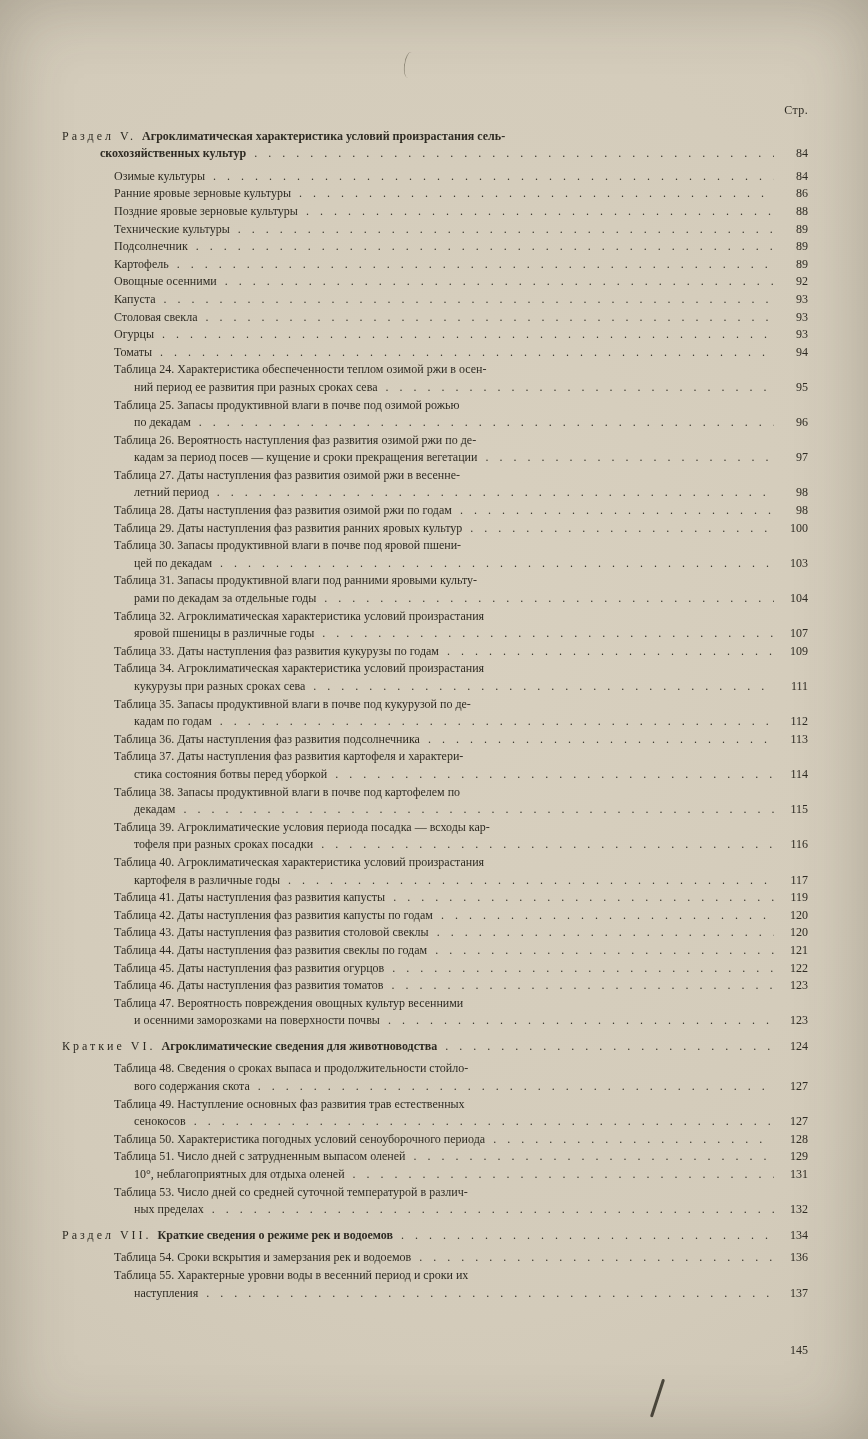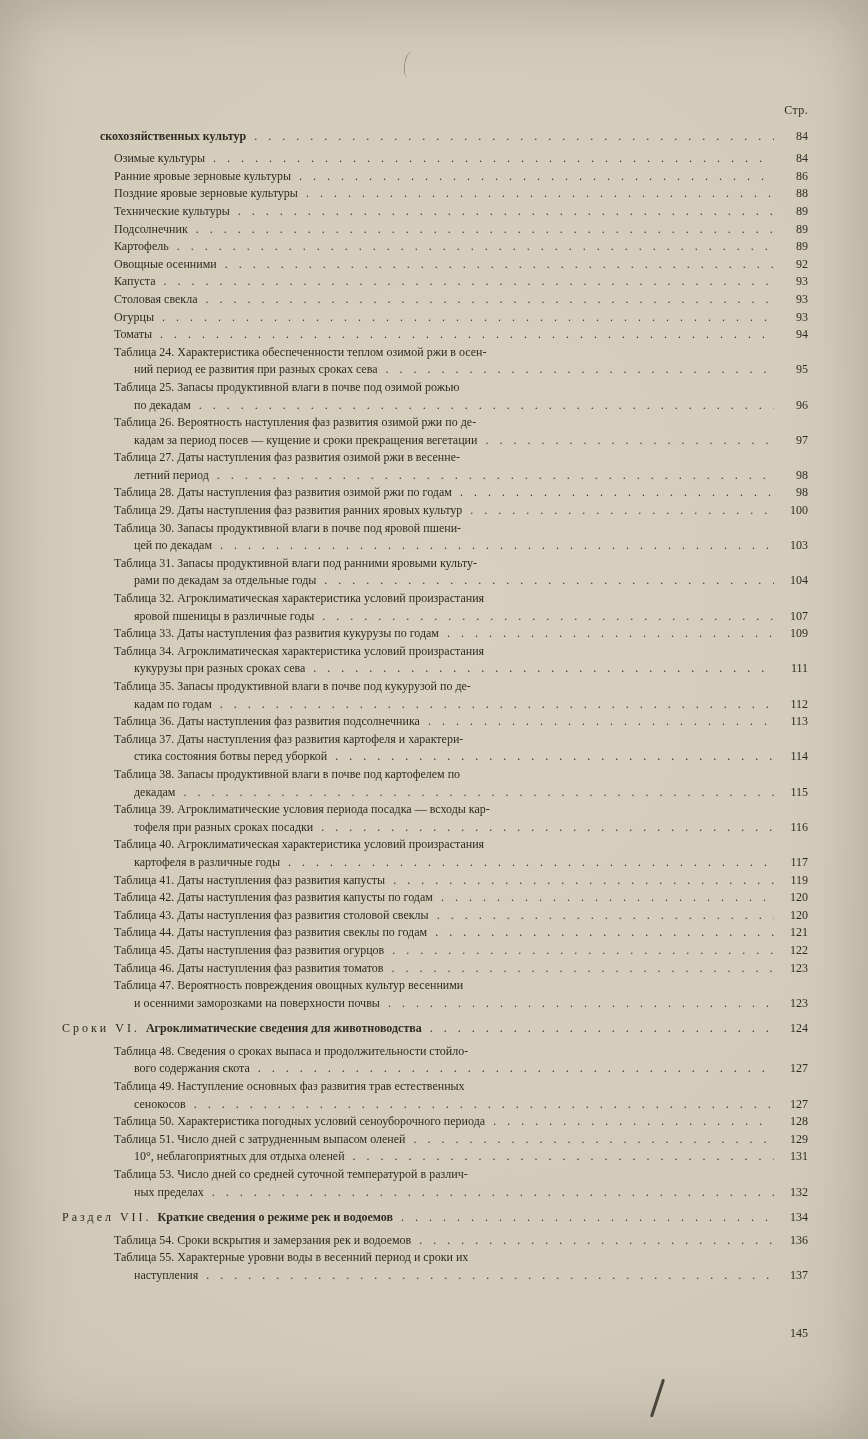--- a/index.html
+++ b/index.html
@@ -80,20 +80,21 @@
 </style>
 </head>
 <body>
 
 <div class="page">
   <div class="mark-curve"></div>
   <div class="content">
     <div class="hdr">Стр.</div>
     <div>
         <div class="toc-block section">
+          <div class="line first"><span class="txt"><span class="sec-label">Раздел V. </span><span class="sec-title">Агроклиматическая характеристика условий произрастания сель-</span></span></div>
           <div class="line cont last">
             <span class="txt"><span class="sec-title">скохозяйственных культур</span></span>
             <span class="dots"></span>
             <span class="pagenum">84</span>
           </div>
         </div>
         <div class="toc-block entry">
           <div class="line first last">
             <span class="txt">Озимые культуры</span>
             <span class="dots"></span>
@@ -347,21 +348,21 @@
         <div class="toc-block entry">
           <div class="line first"><span class="txt">Таблица 47. Вероятность повреждения овощных культур весенними</span></div>
           <div class="line cont last">
             <span class="txt">и осенними заморозками на поверхности почвы</span>
             <span class="dots"></span>
             <span class="pagenum">123</span>
           </div>
         </div>
         <div class="toc-block section">
           <div class="line first last">
-            <span class="txt"><span class="sec-label">Сроки VI. </span><span class="sec-title">Агроклиматические сведения для животноводства</span></span>
+            <span class="txt"><span class="sec-label">Краткие VI. </span><span class="sec-title">Агроклиматические сведения для животноводства</span></span>
             <span class="dots"></span>
             <span class="pagenum">124</span>
           </div>
         </div>
         <div class="toc-block entry">
           <div class="line first"><span class="txt">Таблица 48. Сведения о сроках выпаса и продолжительности стойло-</span></div>
           <div class="line cont last">
             <span class="txt">вого содержания скота</span>
             <span class="dots"></span>
             <span class="pagenum">127</span>

